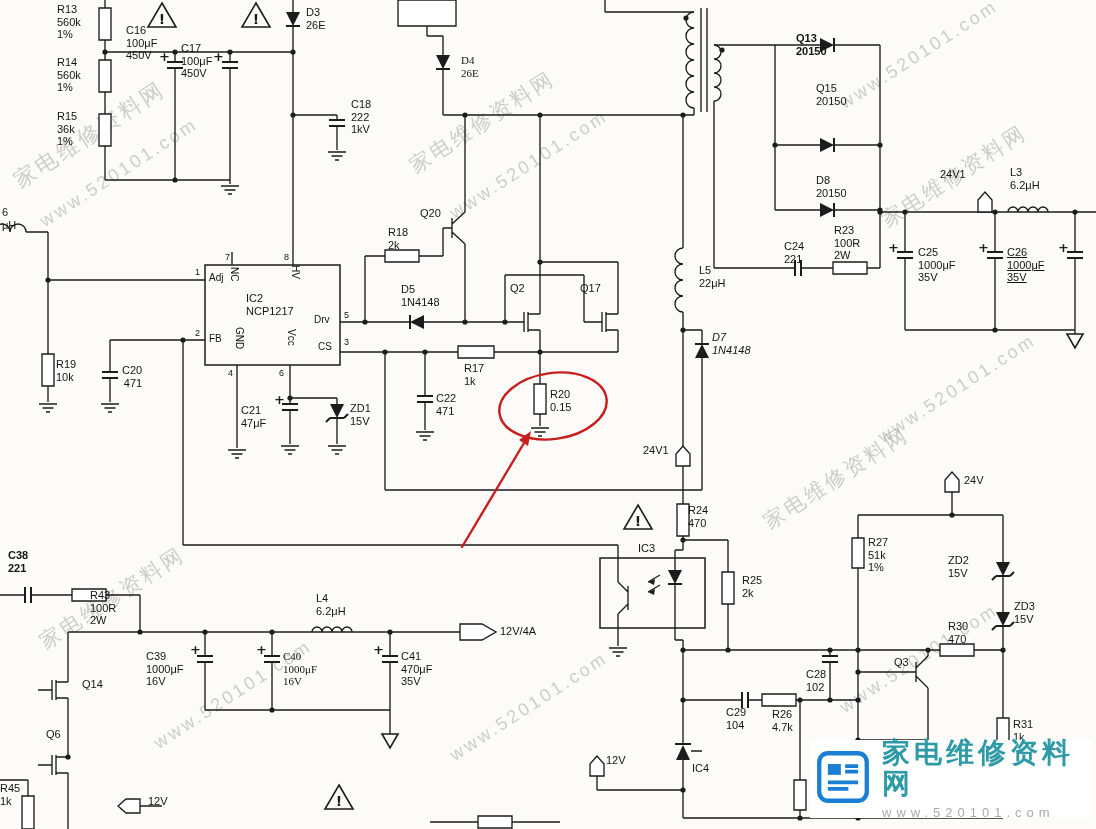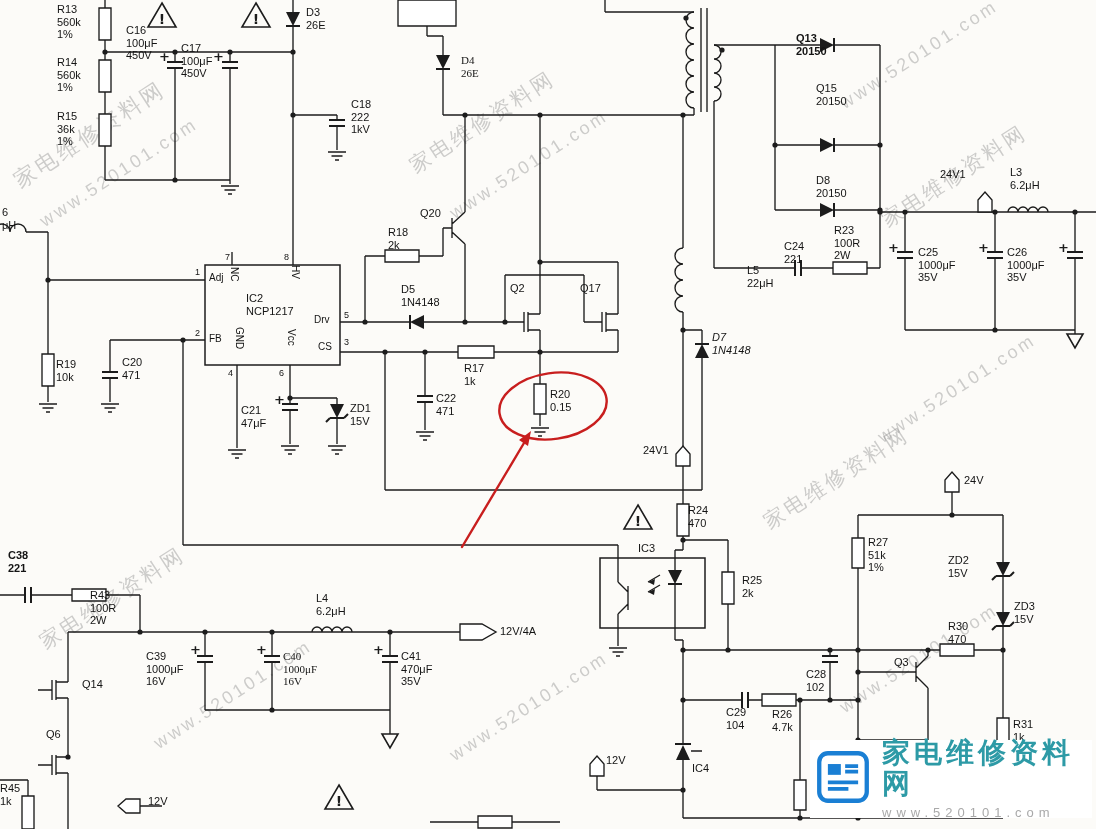--- a/index.html
+++ b/index.html
@@ -257,40 +257,40 @@
 222
 1kV</div>
       <div class="lbl" style="left: 461px; top: 54px; font-family: Liberation Serif, serif;">D4
 26E</div>
       <div class="lbl" style="left: 2px; top: 206px;">6
 μH</div>
       <div class="lbl" style="left: 246px; top: 292px;">IC2
 NCP1217</div>
       <div class="lbl" style="left: 56px; top: 358px;">R19
 10k</div>
-      <div class="lbl" style="left: 122px; top: 356px;">C20
+      <div class="lbl" style="left: 122px; top: 364px; text-align: right;">C20
 471</div>
       <div class="lbl" style="left: 241px; top: 404px;">C21
 47μF</div>
       <div class="lbl" style="left: 350px; top: 402px;">ZD1
 15V</div>
       <div class="lbl" style="left: 436px; top: 392px;">C22
 471</div>
       <div class="lbl" style="left: 388px; top: 226px;">R18
 2k</div>
       <div class="lbl" style="left: 420px; top: 207px;">Q20</div>
       <div class="lbl" style="left: 401px; top: 283px;">D5
 1N4148</div>
       <div class="lbl" style="left: 510px; top: 282px;">Q2</div>
       <div class="lbl" style="left: 580px; top: 282px;">Q17</div>
       <div class="lbl" style="left: 464px; top: 362px;">R17
 1k</div>
       <div class="lbl" style="left: 550px; top: 388px;">R20
 0.15</div>
-      <div class="lbl" style="left: 699px; top: 264px; margin-left: 48px;">L5
+      <div class="lbl" style="left: 699px; top: 264px;">L5
 22μH</div>
       <div class="lbl" style="left: 712px; top: 331px; font-style: italic;">D7
 1N4148</div>
       <div class="lbl" style="left: 643px; top: 444px;">24V1</div>
       <div class="lbl" style="left: 796px; top: 32px; font-weight: bold;">Q13
 20150</div>
       <div class="lbl" style="left: 816px; top: 82px;">Q15
 20150</div>
       <div class="lbl" style="left: 816px; top: 174px;">D8
 20150</div>
@@ -298,21 +298,21 @@
 221</div>
       <div class="lbl" style="left: 834px; top: 224px;">R23
 100R
 2W</div>
       <div class="lbl" style="left: 940px; top: 168px;">24V1</div>
       <div class="lbl" style="left: 1010px; top: 166px;">L3
 6.2μH</div>
       <div class="lbl" style="left: 918px; top: 246px;">C25
 1000μF
 35V</div>
-      <div class="lbl" style="left: 1007px; top: 246px;">C26
+      <div class="lbl" style="left: 1007px; top: 246px; text-decoration: underline;">C26
 1000μF
 35V</div>
       <div class="lbl" style="left: 688px; top: 504px;">R24
 470</div>
       <div class="lbl" style="left: 638px; top: 542px;">IC3</div>
       <div class="lbl" style="left: 742px; top: 574px;">R25
 2k</div>
       <div class="lbl" style="left: 964px; top: 474px;">24V</div>
       <div class="lbl" style="left: 868px; top: 536px;">R27
 51k

